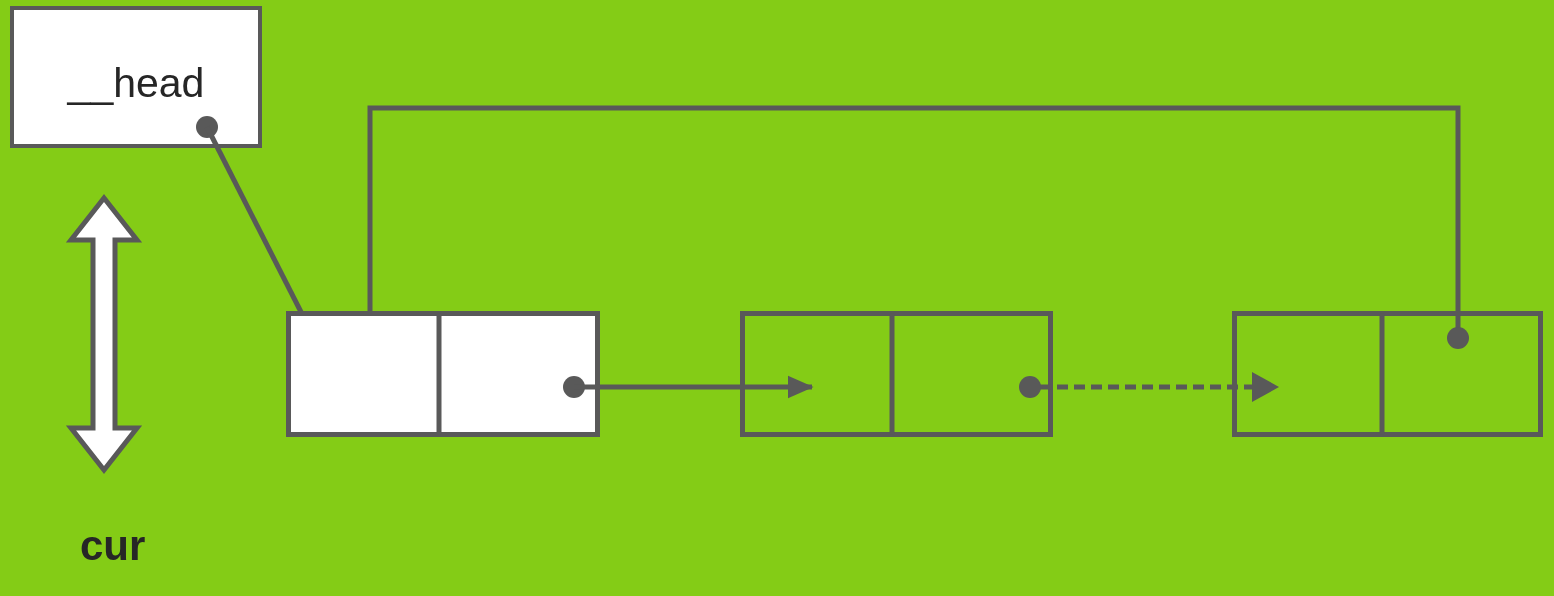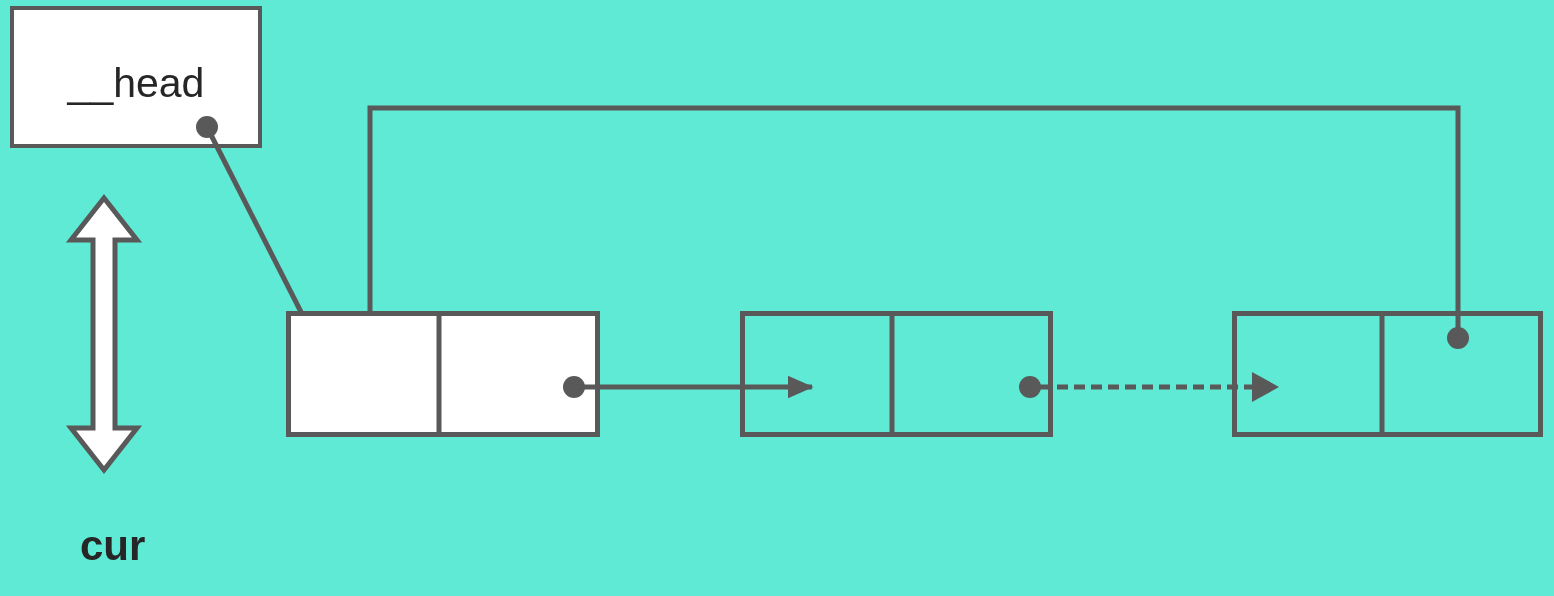--- a/index.html
+++ b/index.html
@@ -7,21 +7,21 @@
     padding: 0;
     background: #ffffff;
   }
   body {
     font-family: "Liberation Sans", sans-serif;
   }
   #canvas {
     position: relative;
     width: 1554px;
     height: 596px;
-    background: #5eead4;
+    background: #84cc16;
     overflow: hidden;
     text-align: right;
   }
   #diagram-svg {
     position: absolute;
     left: 0;
     top: 0;
     width: 1554px;
     height: 596px;
     display: block;

